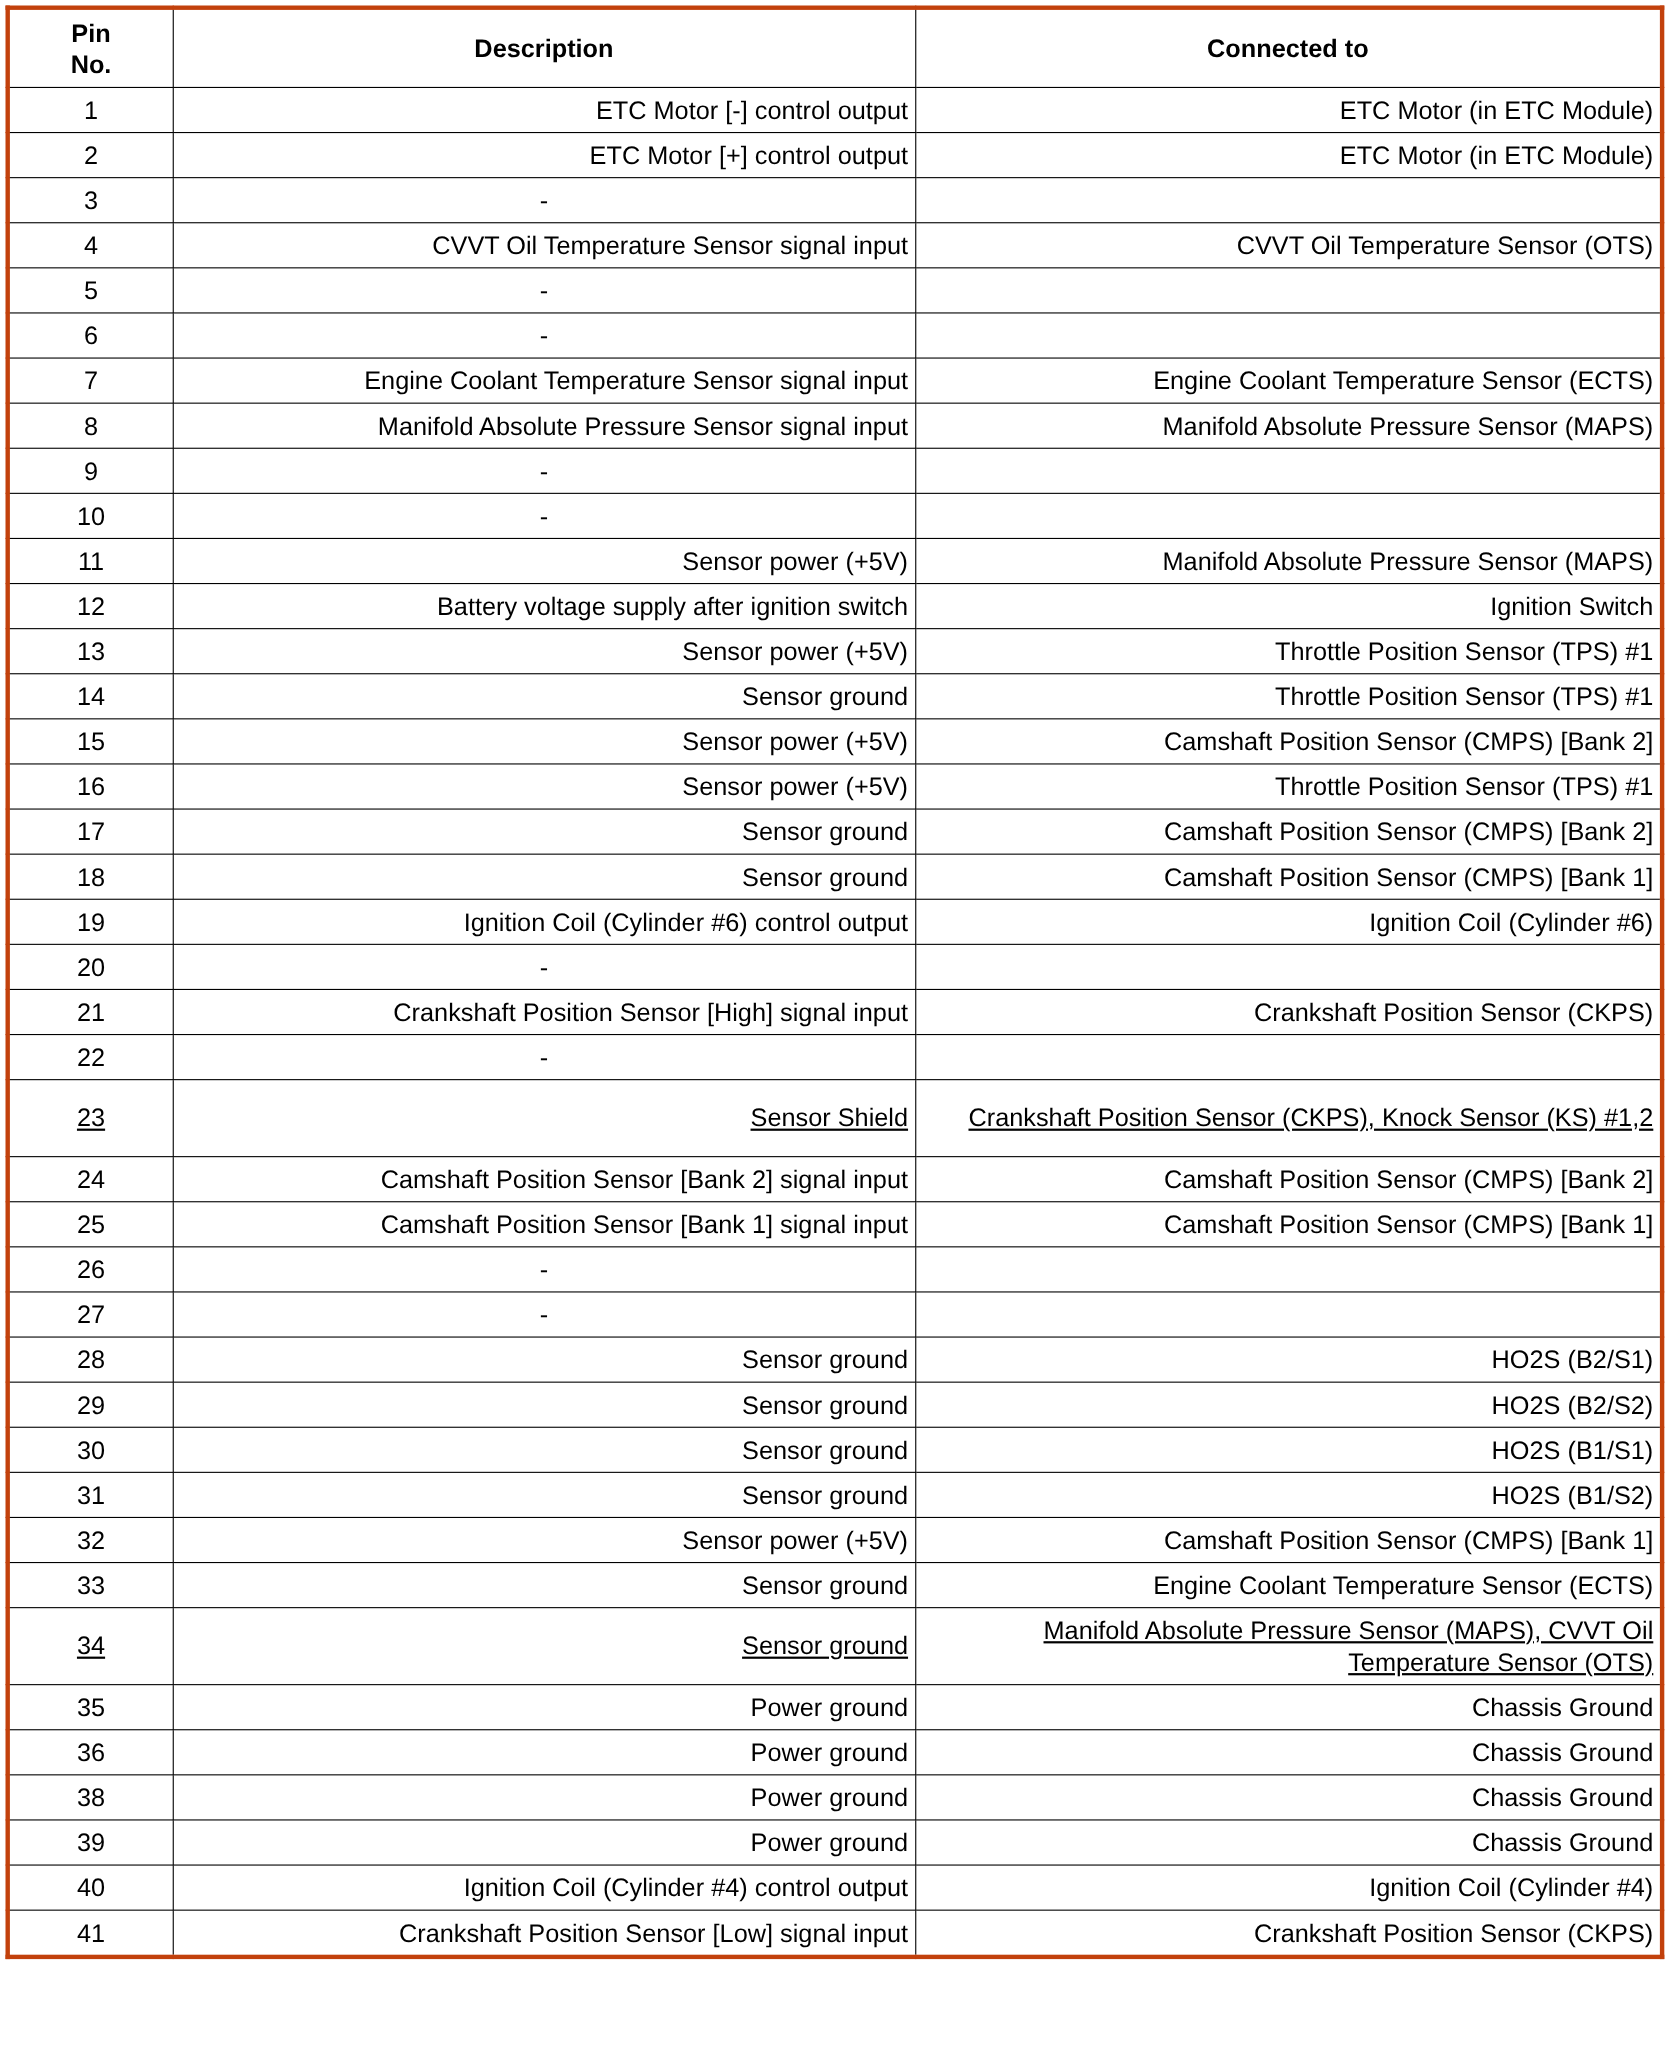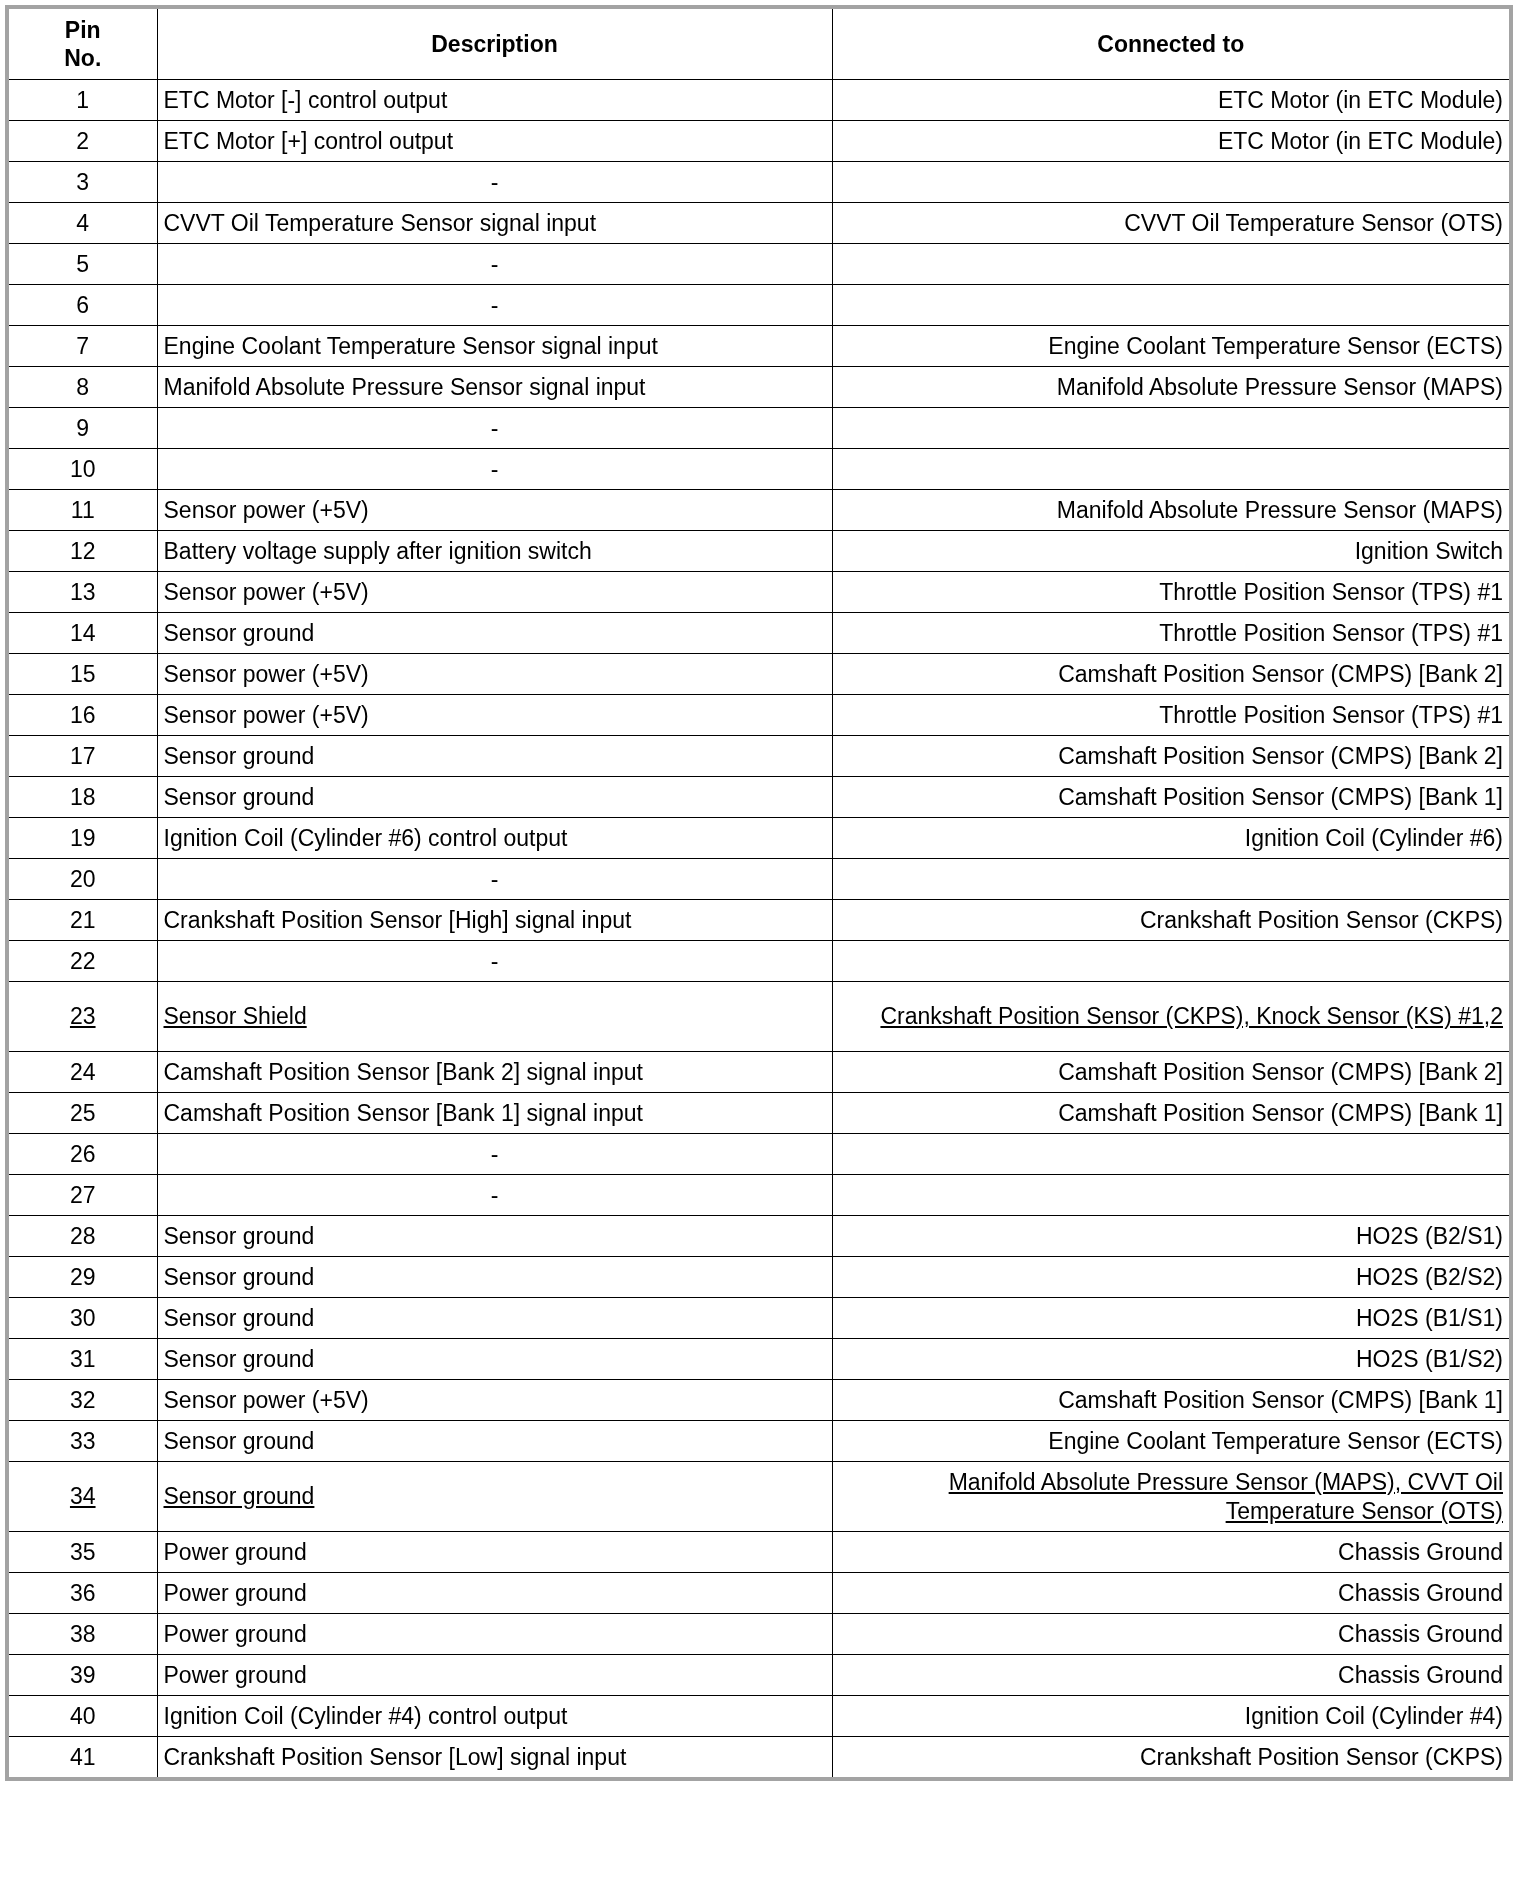--- a/index.html
+++ b/index.html
@@ -14,21 +14,21 @@
       overflow: hidden;
       font-family: "Liberation Sans", sans-serif;
       color: #000000;
     }
     table.pin-table {
       position: absolute;
       left: 5px;
       top: 5px;
       width: 1504px;
       border-collapse: collapse;
-      border: 4px solid #a3a3a3;
+      border: 4px solid #c2410c;
       table-layout: fixed;
     }
     table.pin-table th,
     table.pin-table td {
       border: 1.5px solid #000;
       font-size: 23px;
       line-height: 29px;
       padding: 0 6px;
       vertical-align: middle;
     }
@@ -42,21 +42,21 @@
       height: 40px;
     }
     table.pin-table tr.tall td {
       height: 69px;
       text-decoration: underline;
     }
     col.c-pin { width: 150px; }
     col.c-desc { width: 675px; }
     col.c-conn { width: 679px; }
     td.pin { text-align: center; }
-    td.desc { text-align: left; }
+    td.desc { text-align: right; }
     td.desc.empty { text-align: center; }
     td.conn { text-align: right; }
   </style>
 </head>
 <body>
 
 <table class="pin-table">
   <colgroup>
     <col class="c-pin">
     <col class="c-desc">

